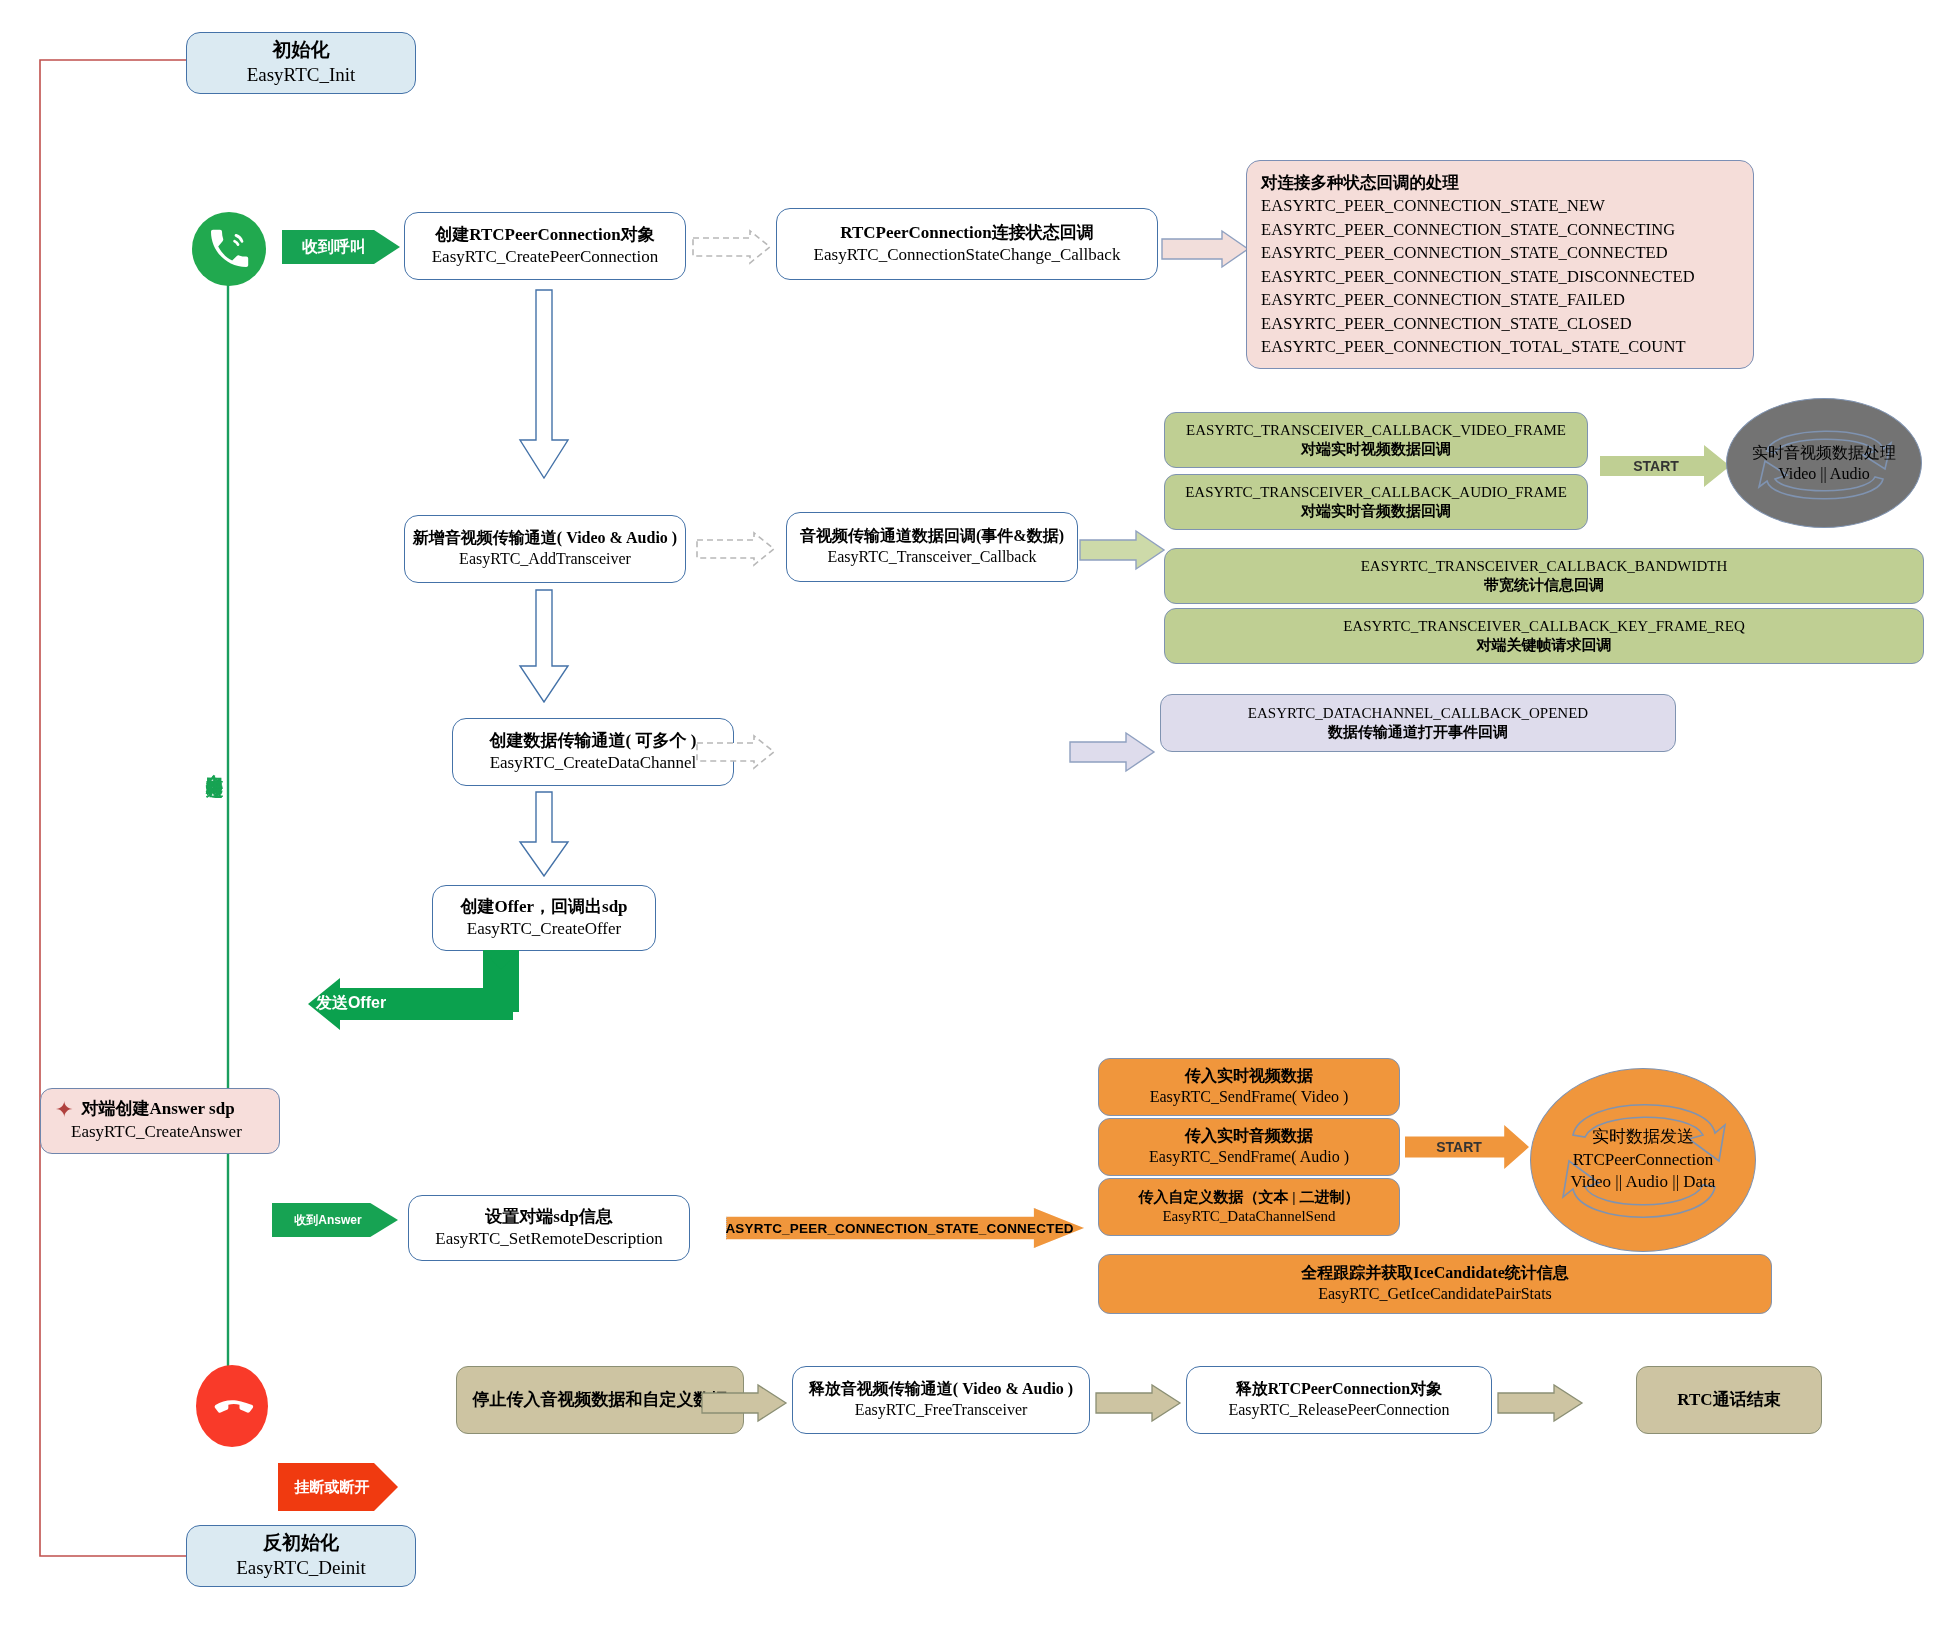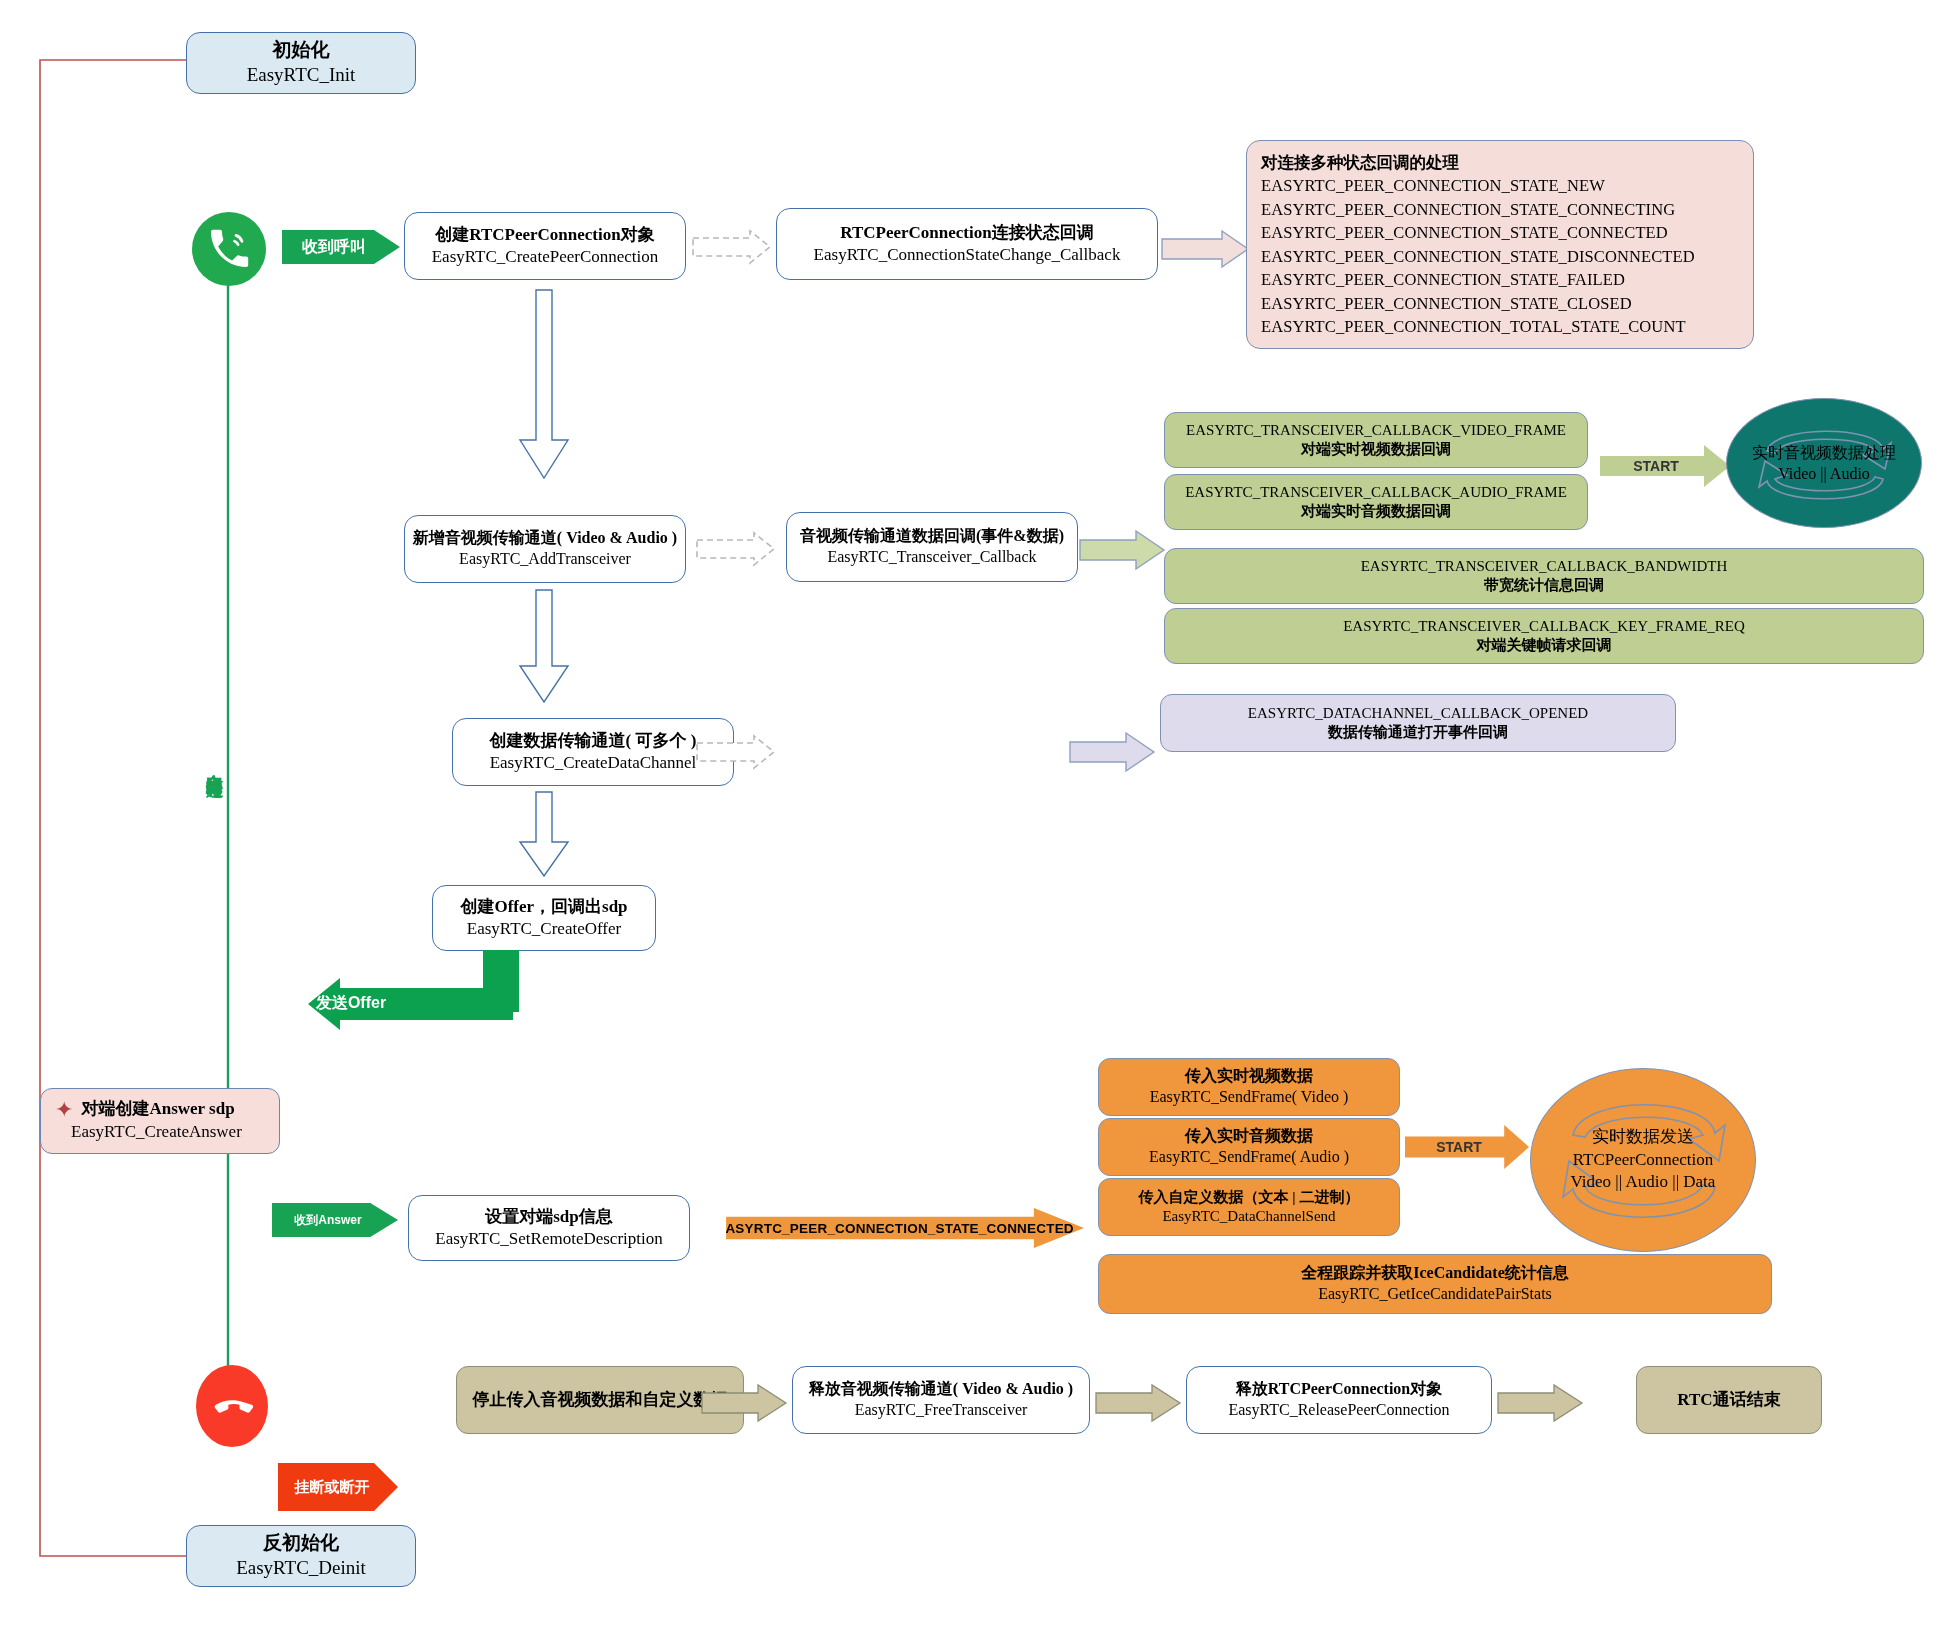--- a/index.html
+++ b/index.html
@@ -26,32 +26,32 @@
   
   .lav{background:#dedcec;border:1.4px solid #7f93b1;color:#000;}
   
   .orange{background:#f0963c;border:1.4px solid #7f93b1;color:#000;}
   
   .khaki{background:#cdc4a2;border:1.4px solid #8b8f74;color:#000;margin-left:48px;}
 
   
   .pinkList{
     background:#f5ddd9;border:1.6px solid #7b8fb5;border-radius:14px;
-    padding:10px 14px;line-height:1.42;text-align:left;color:#000;
+    padding:10px 14px;line-height:1.42;text-align:left;color:#000;margin-top:20px;
   }
   .pinkList .hd{font-weight:bold;}
   .pinkList .cst{letter-spacing:.1px;}
 
   
   .ellipse{
     border-radius:50%;display:flex;flex-direction:column;
     align-items:center;justify-content:center;text-align:center;line-height:1.34;
     border:1.3px solid #7f93b1;
   }
-  .ell-green{background:#0f766e;}
+  .ell-green{background:#737373;}
   .ell-orange{background:#f0963c;}
 
   
   .chev{
     display:flex;align-items:center;justify-content:center;
     font-weight:bold;color:#fff;font-family:"Liberation Sans",sans-serif;
   }
   .chev-green{background:#17a353;clip-path:polygon(0 0, 78% 0, 100% 50%, 78% 100%, 0 100%);}
   .chev-red{background:#f03a10;clip-path:polygon(0 0, 80% 0, 100% 50%, 80% 100%, 0 100%);}
   .chev-orange{background:#f0963c;border:1px dotted #b9b9b9;

